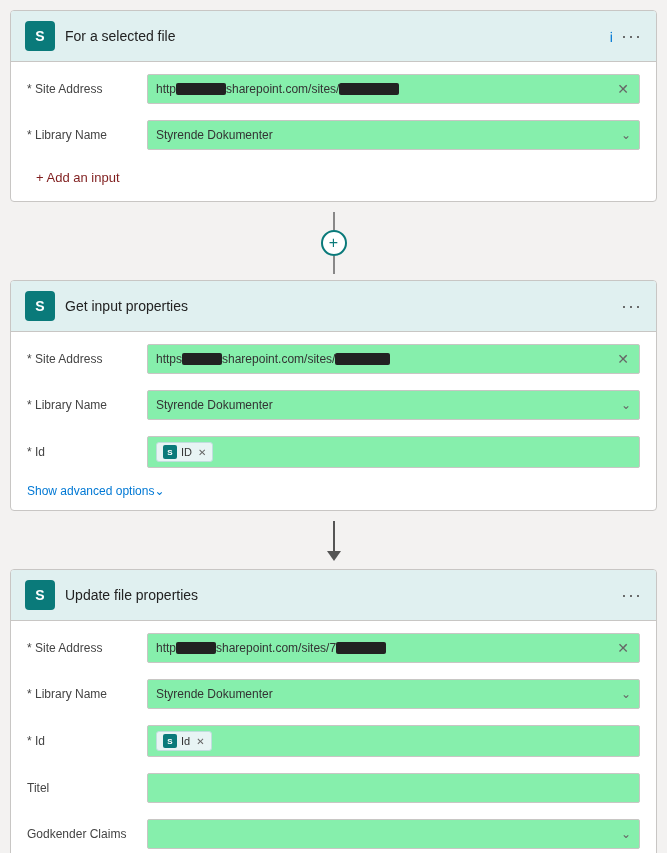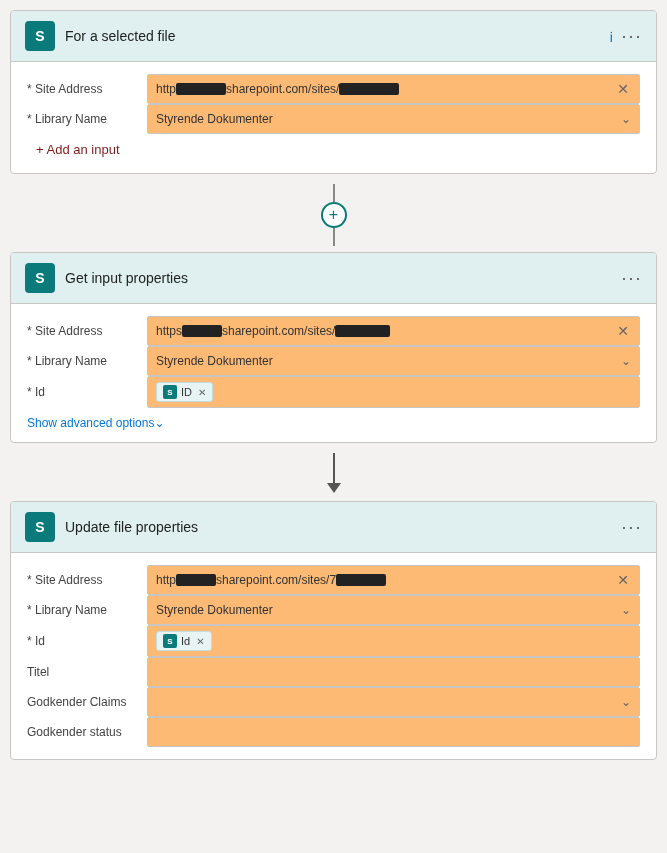--- a/index.html
+++ b/index.html
@@ -56,40 +56,40 @@
       gap: 8px;
     }
 
     .card-body {
       padding: 12px 16px;
     }
 
     .form-row {
       display: flex;
       align-items: center;
-      margin-bottom: 0;
+      margin-bottom: 16px;
       gap: 10px;
     }
 
     .form-label {
       width: 110px;
       font-size: 12px;
       color: #444;
       flex-shrink: 0;
     }
 
     .form-control {
       flex: 1;
       border: 1px solid #c8c6c4;
       border-radius: 2px;
       padding: 5px 8px;
       font-size: 12px;
       display: flex;
       align-items: center;
-      background: #fdba74;
+      background: #86efac;
       min-height: 30px;
     }
 
     .form-control.with-x {
       display: flex;
       align-items: center;
       justify-content: space-between;
     }
 
     .form-control input {

